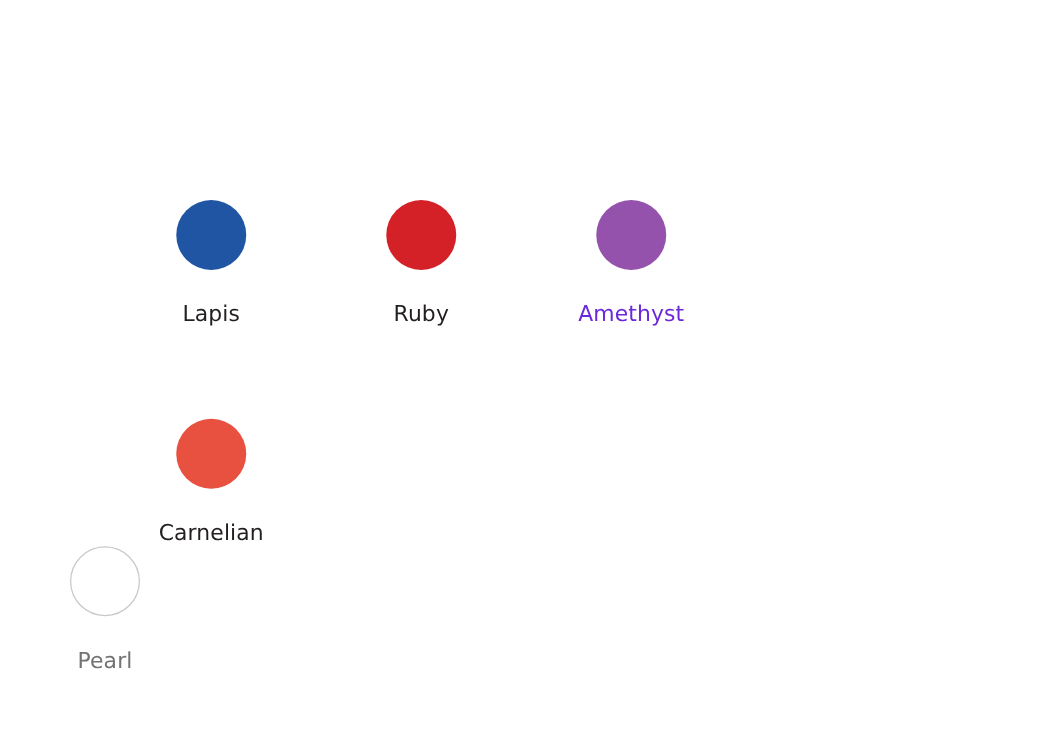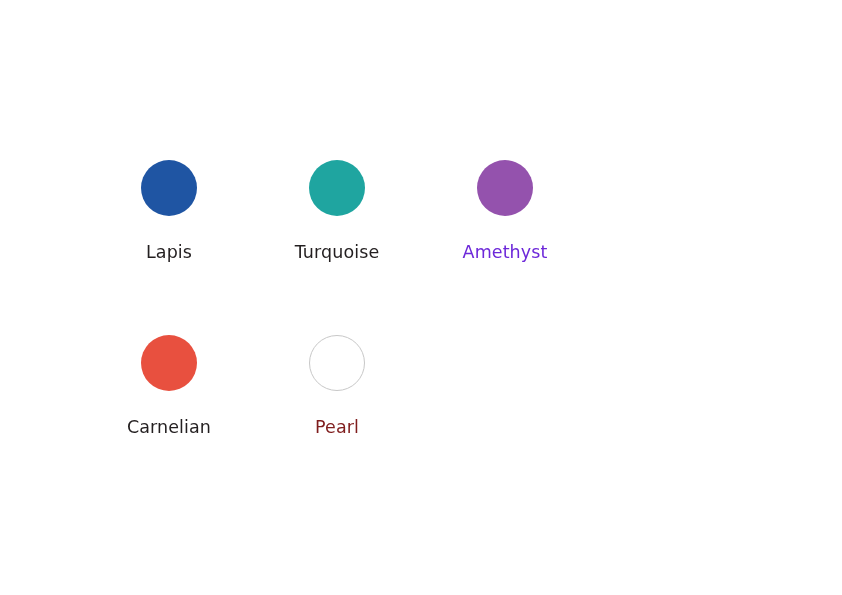--- a/index.html
+++ b/index.html
@@ -26,21 +26,21 @@
     position: absolute;
     left: 0;
     width: 842px;
     height: 120px;
     display: flex;
     justify-content: flex-start;
     align-items: flex-start;
   }
 
   #swatch-row-1 { top: 160px; }
-  #swatch-row-2 { top: 335px; }
+  #swatch-row-2 { top: 335px; flex-direction: column; }
 
   .swatch-cell {
     width: 168px;
     display: flex;
     flex-direction: column;
     align-items: center;
     justify-content: flex-start;
   }
 
   
@@ -71,42 +71,42 @@
 
 <div id="palette-board" style="background: rgb(255, 255, 255);">
 
   <div class="swatch-row" id="swatch-row-1">
 
     <div class="swatch-cell">
       <div class="swatch-dot" style="background-color: rgb(31, 85, 163);"></div>
       <div class="swatch-label" style="color: rgb(35, 31, 32);">Lapis</div>
     </div>
 
+    <div class="swatch-cell">
+      <div class="swatch-dot" style="background-color: rgb(212, 32, 39);"></div>
+      <div class="swatch-label" style="color: rgb(35, 31, 32);">Ruby</div>
+    </div>
 
-    <div class="swatch-cell">
-      <div class="swatch-dot" style="background-color: rgb(31, 165, 160);"></div>
-      <div class="swatch-label" style="color: rgb(35, 31, 32);">Turquoise</div>
-    </div>
 
     <div class="swatch-cell">
       <div class="swatch-dot" style="background-color: rgb(148, 82, 173);"></div>
       <div class="swatch-label" style="color: #6d28d9;">Amethyst</div>
     </div>
 
   </div>
 
   <div class="swatch-row" id="swatch-row-2">
 
     <div class="swatch-cell">
       <div class="swatch-dot" style="background-color: rgb(232, 80, 63);"></div>
       <div class="swatch-label" style="color: rgb(35, 31, 32);">Carnelian</div>
     </div>
 
 
 
     <div class="swatch-cell">
       <div class="swatch-dot" style="background-color: rgb(255, 255, 255); border: 1.5px solid rgb(200, 200, 200);"></div>
-      <div class="swatch-label" style="color: #7f1d1d;">Pearl</div>
+      <div class="swatch-label" style="color: #737373;">Pearl</div>
     </div>
 
   </div>
 
 </div>
 
 </body></html>

